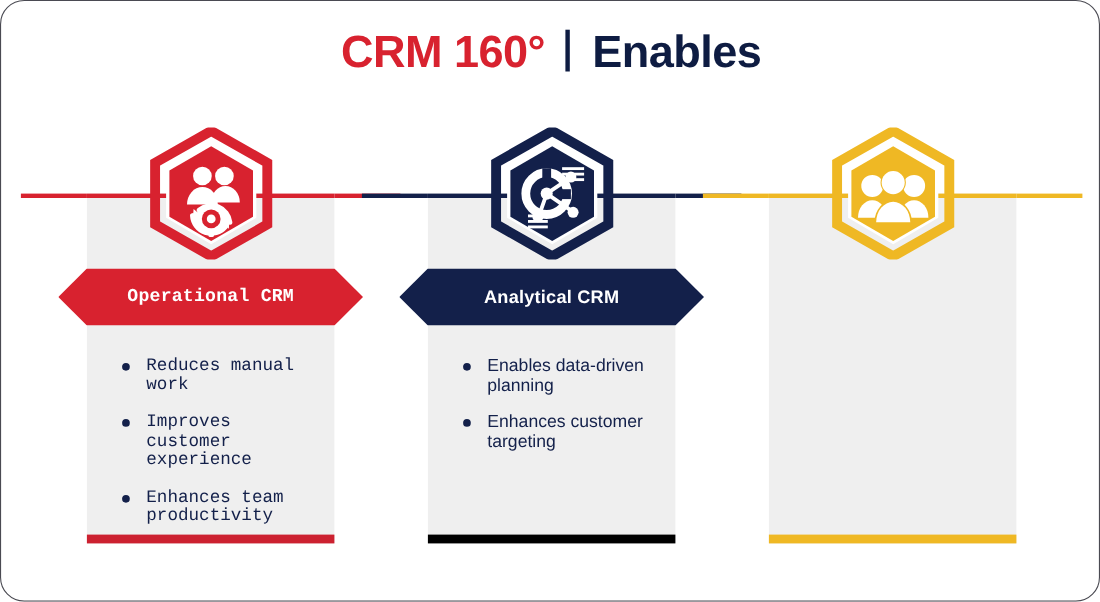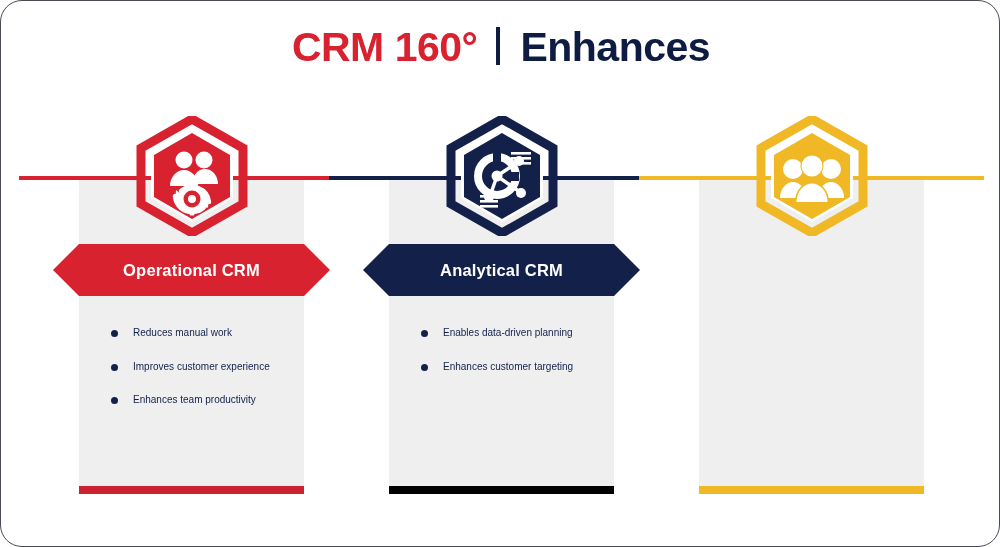--- a/index.html
+++ b/index.html
@@ -50,21 +50,21 @@
     top: -2px;
   }
 
   
   .column {
     position: absolute;
     top: 175px;
     width: 225px;
     height: 318px;
   }
-  #col-0 { left: 78px; }
+  #col-0 { left: 78px; font-family: Liberation Mono, monospace; }
   #col-1 { left: 388px; }
   #col-2 { left: 698px; }
 
   .card {
     position: absolute;
     top: 0;
     left: 0;
     width: 225px;
     height: 318px;
     background: #efefef;
@@ -139,21 +139,21 @@
     position: absolute;
     top: 148px;
     left: 22px;
     width: 190px;
   }
   .bullet-item {
     position: relative;
     padding-left: 32px;
     margin-bottom: 16px;
     color: #13204a;
-    font-size: 10px;
+    font-size: 16px;
     line-height: 17.5px;
   }
   .bullet-item:last-child { margin-bottom: 0; }
   .bullet-dot {
     position: absolute;
     left: 10px;
     top: 6px;
     width: 7px;
     height: 7px;
     border-radius: 50%;
@@ -161,21 +161,21 @@
   }
 </style>
 </head>
 <body>
 
 <div id="page">
 
   <div id="title-bar">
     <span class="title-seg" id="title-main">CRM 160°</span>
     <span id="title-divider"></span>
-    <span class="title-seg" id="title-sub">Enhances</span>
+    <span class="title-seg" id="title-sub">Enables</span>
   </div>
 
   <div class="column" id="col-0">
     <div class="card"></div>
     <div class="card-top-line" style="background:#d8222f"></div>
     <div class="side-rule left" style="background:#d8222f"></div>
     <div class="side-rule right" style="background:#d8222f"></div>
     <div class="card-bottom-bar" style="background:#cc2130"></div>
 
     <div class="hex-icon">

